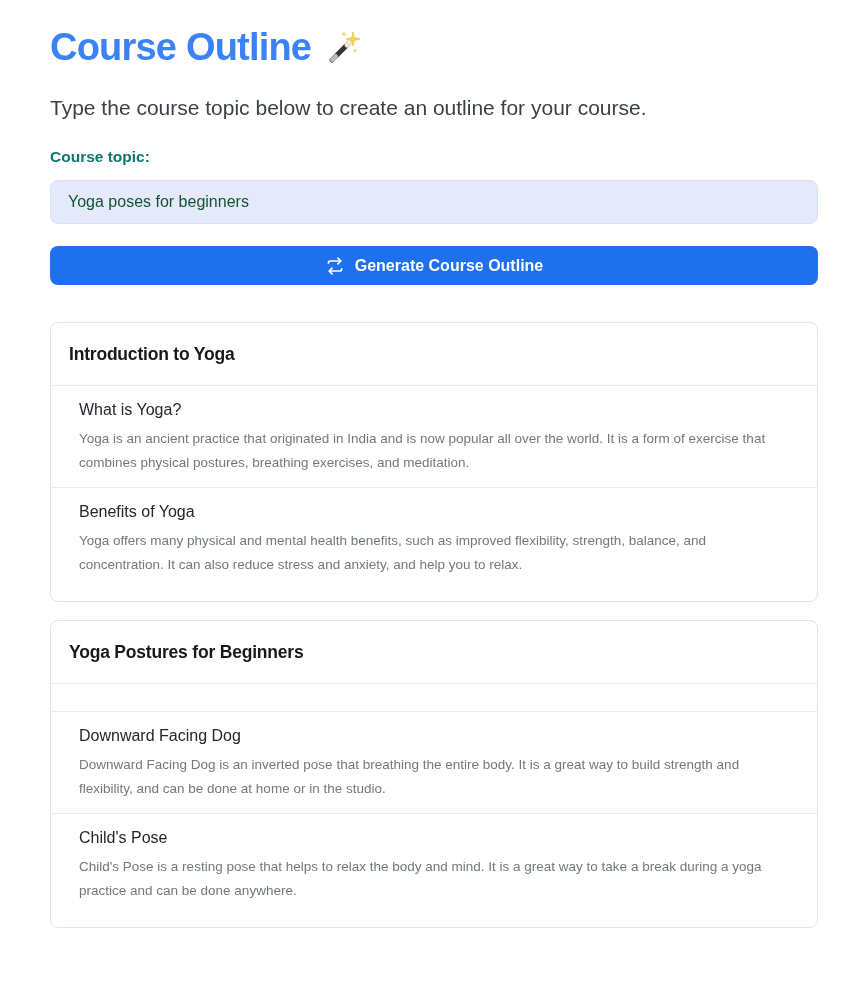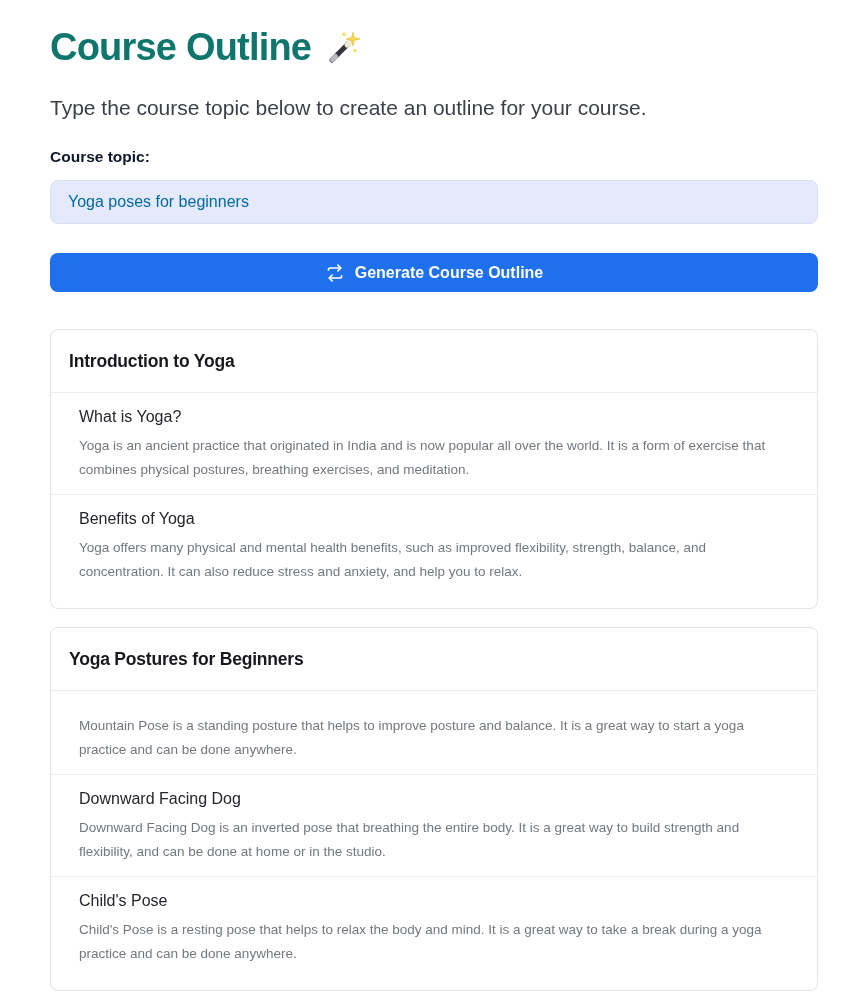--- a/index.html
+++ b/index.html
@@ -14,54 +14,54 @@
     padding: 26px 45px 14px 50px;
   }
   
   .page-title {
     display: flex;
     align-items: center;
     gap: 12px;
     font-size: 38px;
     font-weight: 700;
     letter-spacing: -0.8px;
-    color: #0f766e;
+    color: #3b82f6;
   }
   .wand-icon { width: 38px; height: 38px; flex: 0 0 auto; }
   
   .subtitle {
     margin-top: 27px;
     font-size: 21px;
     color: #3c4049;
   }
   
   .topic-label {
     margin-top: 28px;
     font-size: 15.5px;
     font-weight: 700;
-    color: #0f172a;
+    color: #0f766e;
   }
   
   .topic-input {
     display: block;
     width: 768px;
     height: 44px;
     margin-top: 14px;
     background: #e4eafb;
     border: 1px solid #d9e0f5;
     border-radius: 8px;
     padding: 0 17px;
     font-family: "Liberation Sans", "DejaVu Sans", sans-serif;
     font-size: 16px;
-    color: #0369a1;
+    color: #14532d;
     outline: none;
   }
   
   .generate-btn {
-    margin-top: 29px;
+    margin-top: 22px;
     width: 768px;
     height: 39px;
     background: #1e70ec;
     border: none;
     border-radius: 8px;
     color: #ffffff;
     font-family: "Liberation Sans", "DejaVu Sans", sans-serif;
     font-size: 16px;
     font-weight: 700;
     display: flex;
@@ -154,21 +154,20 @@
     <div class="item-title">Benefits of Yoga</div>
     <div class="item-desc">Yoga offers many physical and mental health benefits, such as improved flexibility, strength, balance, and concentration. It can also reduce stress and anxiety, and help you to relax.</div>
   </div>
 </div>
   </section>
 
   <section class="card">
     <h2 class="card-title">Yoga Postures for Beginners</h2>
     <div class="items">
   <div class="item">
-    <div class="item-desc">Mountain Pose is a standing posture that helps to improve posture and balance. It is a great way to start a yoga practice and can be done anywhere.</div>
   </div>
 
   <div class="item">
     <div class="item-title">Downward Facing Dog</div>
     <div class="item-desc">Downward Facing Dog is an inverted pose that breathing the entire body. It is a great way to build strength and flexibility, and can be done at home or in the studio.</div>
   </div>
 
   <div class="item">
     <div class="item-title">Child's Pose</div>
     <div class="item-desc">Child's Pose is a resting pose that helps to relax the body and mind. It is a great way to take a break during a yoga practice and can be done anywhere.</div>

